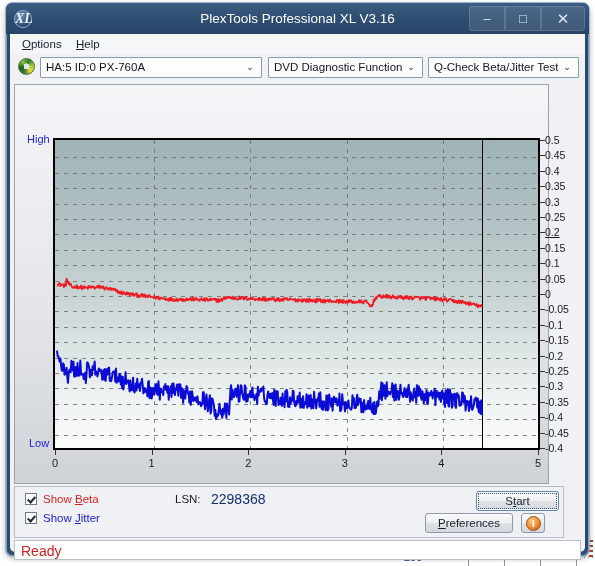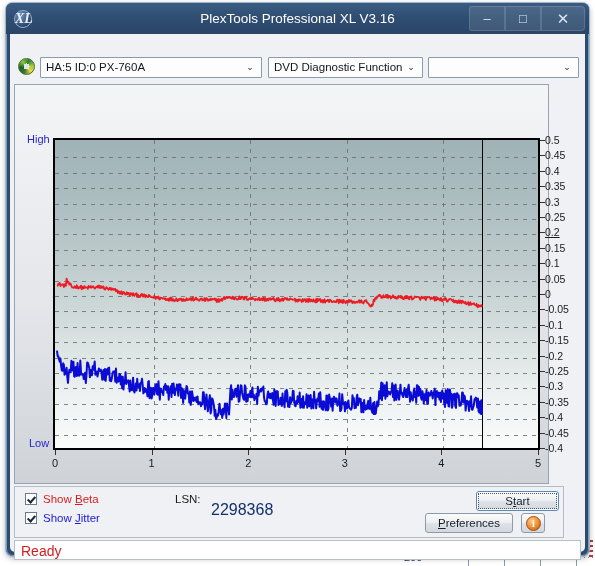--- a/index.html
+++ b/index.html
@@ -285,22 +285,22 @@
   }
   #lbl-beta  { color: #d81f1f; }
   #lbl-jitter{ color: #1a1ad8; }
   .chk-label u { text-decoration: underline; }
 
   #lsn-label {
     position: absolute; left: 152px; top: 6px;
     font-size: 11.5px; color: #1b1b1b; padding-left: 8px;
   }
   #lsn-value {
-    position: absolute; left: 196px; top: 14px;
-    font-size: 16px; color: #12306b;
+    position: absolute; left: 196px; top: 4px;
+    font-size: 14px; color: #12306b;
   }
 
   .btn {
     position: absolute;
     background: linear-gradient(to bottom, #fafbfc 0%, #eceef1 48%, #dfe3e8 52%, #d3d8de 100%);
     border: 1px solid #8f9aa6;
     border-radius: 3px;
     box-sizing: border-box;
     font-size: 11.5px;
     color: #16202b;
@@ -378,35 +378,40 @@
   <div id="titlebar">
     <div id="app-icon">XL</div>
     <div id="title-text">PlexTools Professional XL V3.16</div>
     <div class="win-btn" id="btn-min">–</div>
     <div class="win-btn" id="btn-max">□</div>
     <div class="win-btn" id="btn-close">✕</div>
   </div>
 
   <div id="client">
 
+    <div id="menubar">
+      <div class="menu-item" id="menu-options"><u>O</u><span>ptions</span></div>
+      <div class="menu-item" id="menu-help"><u>H</u><span>elp</span></div>
+    </div>
 
     <div id="toolbar">
       <div id="disc-icon"></div>
 
       <div class="combo" id="combo-drive">
         <span class="combo-text">HA:5 ID:0  PX-760A</span>
         <span class="combo-arrow">⌄</span>
       </div>
 
       <div class="combo" id="combo-func">
         <span class="combo-text">DVD Diagnostic Functions</span>
         <span class="combo-arrow">⌄</span>
       </div>
 
       <div class="combo" id="combo-test">
+        <span class="combo-text">Q-Check Beta/Jitter Test</span>
         <span class="combo-arrow">⌄</span>
       </div>
     </div>
 
     <div id="chart-panel">
       <div id="label-high">High</div>
       <div id="label-low">Low</div>
 
       <div id="plot">
 

